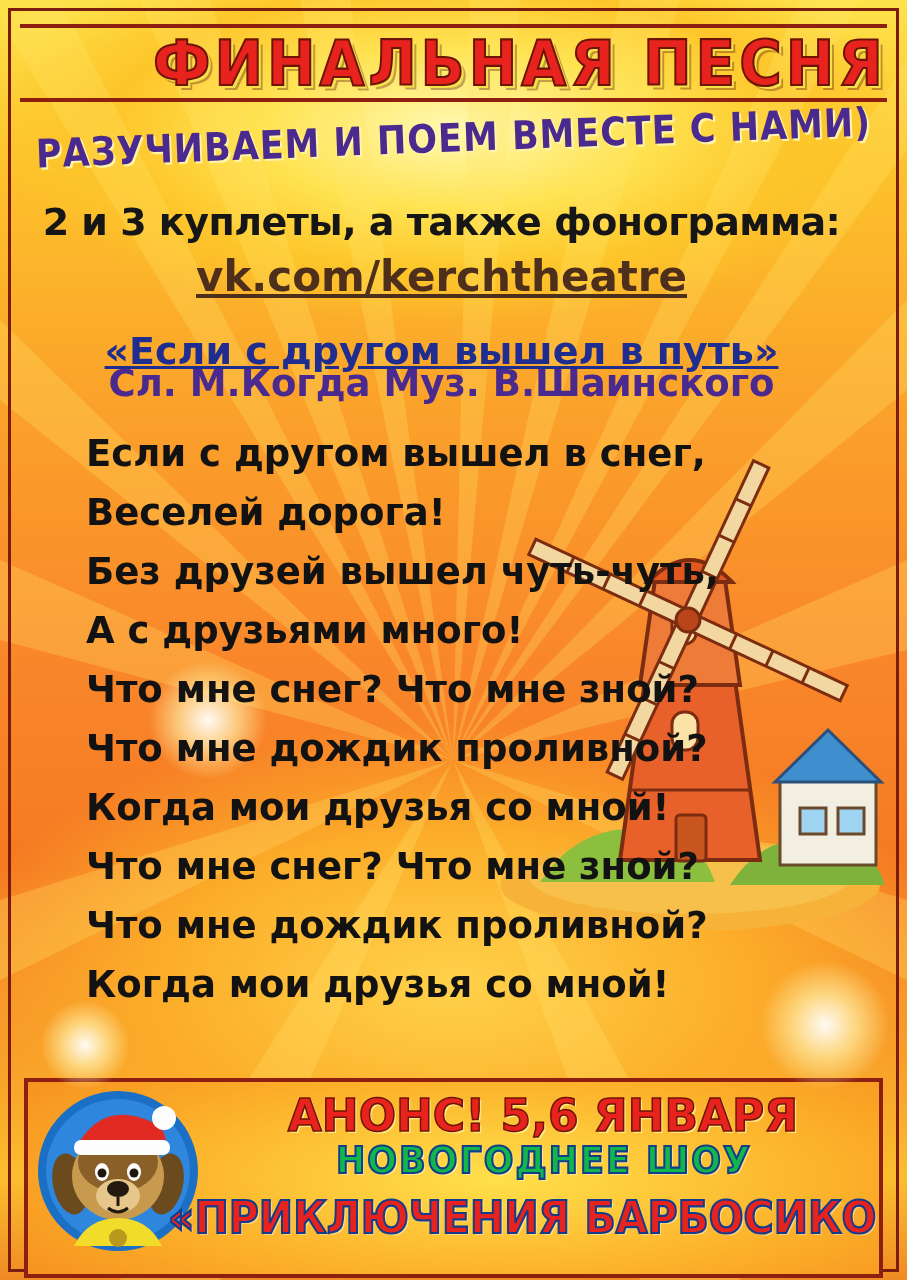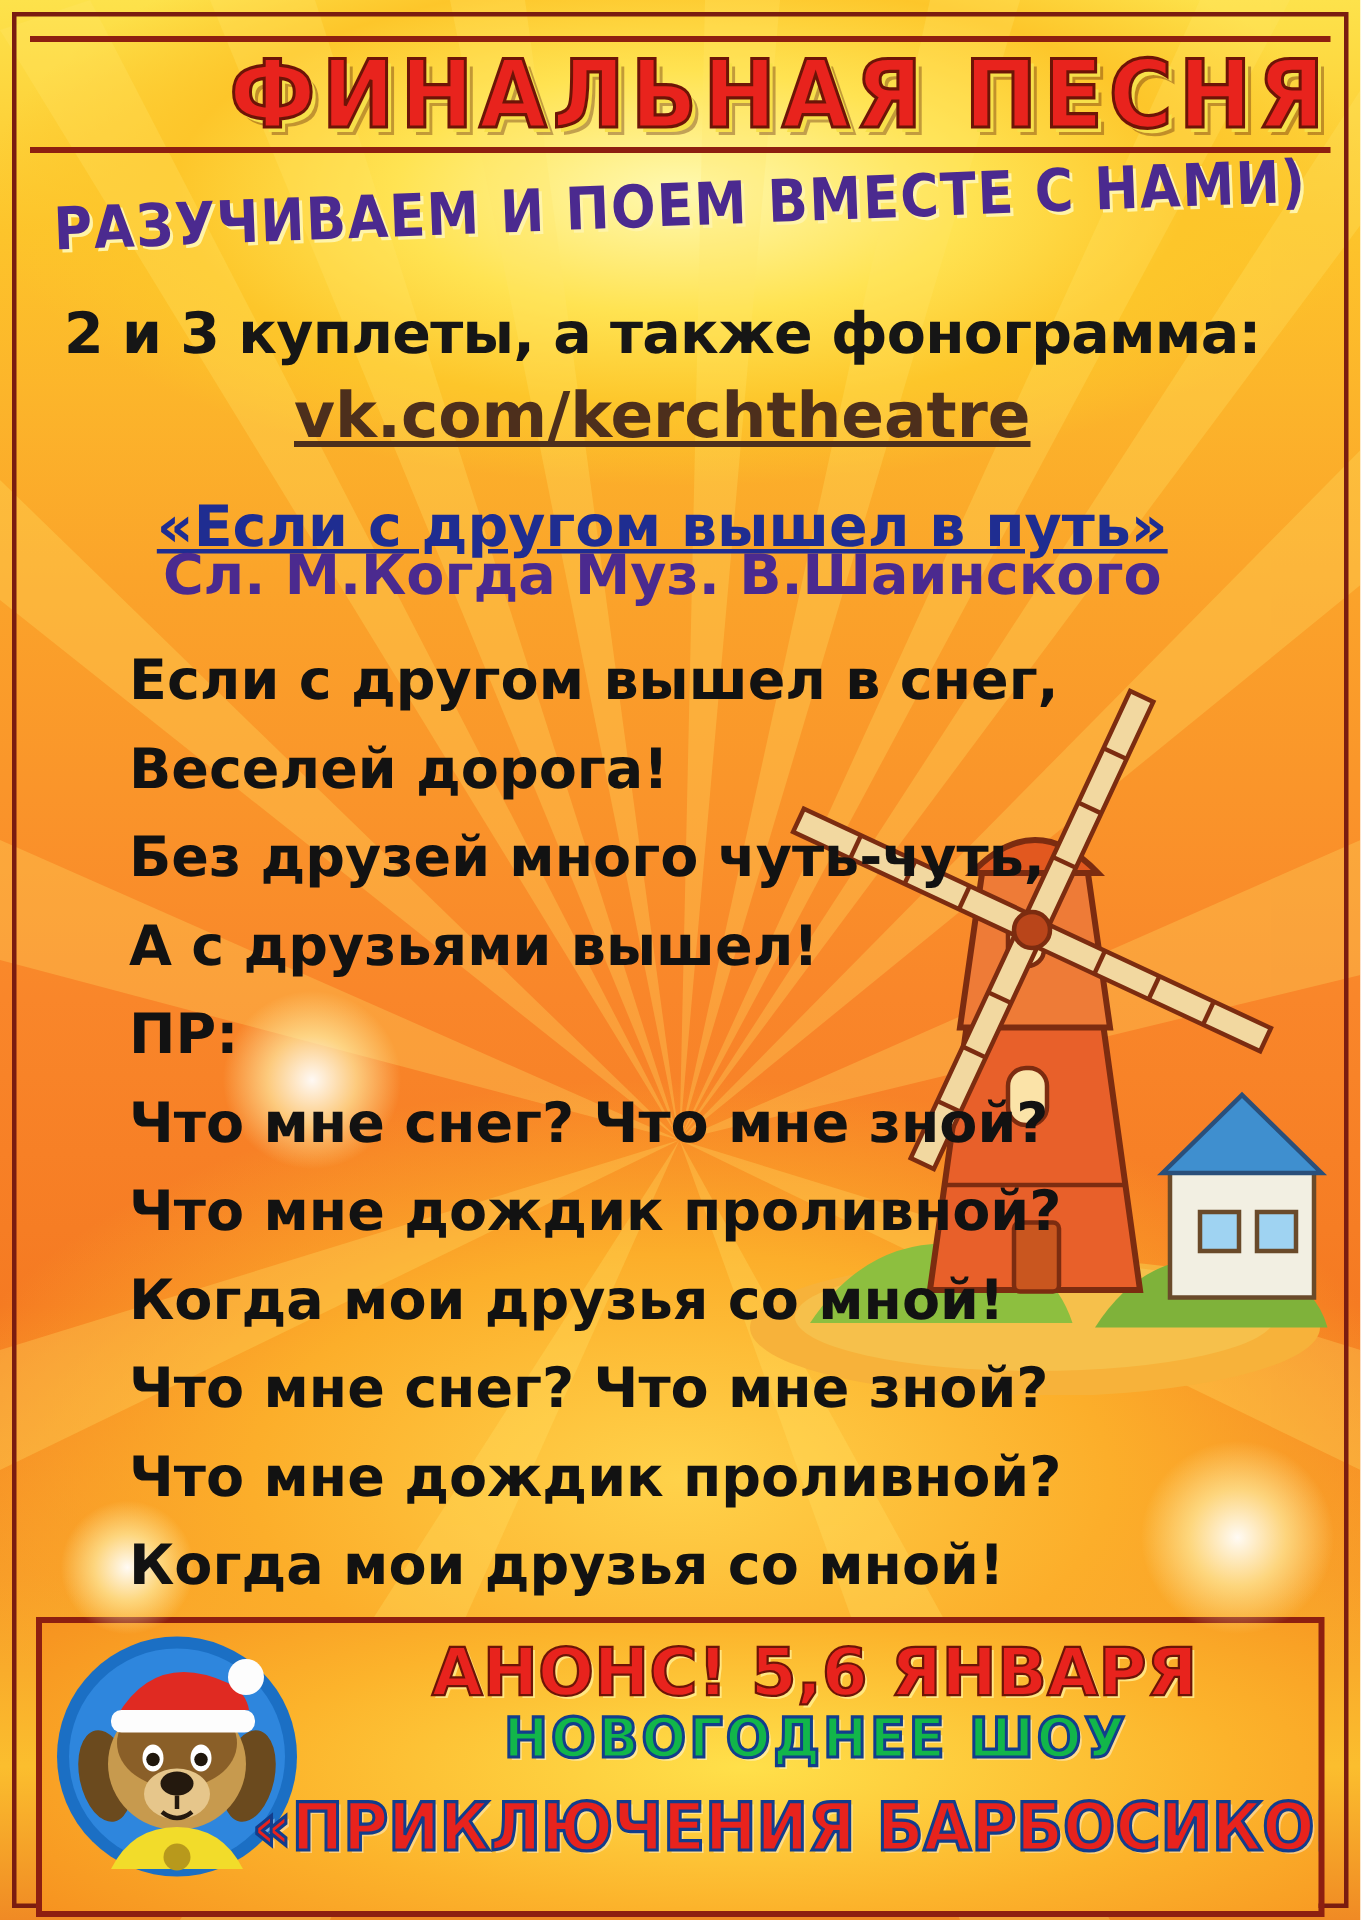--- a/index.html
+++ b/index.html
@@ -309,23 +309,22 @@
     </g>
   </svg>
 
   <div class="spark" style="left:148px; top:660px; width:120px; height:120px;"></div>
   <div class="spark" style="left:760px; top:960px; width:130px; height:130px;"></div>
   <div class="spark" style="left:40px; top:1000px; width:90px; height:90px;"></div>
 
   <div class="lyrics">
     <div class="lyric-line">Если с другом вышел в снег,</div>
     <div class="lyric-line">Веселей дорога!</div>
-    <div class="lyric-line">Без друзей много чуть-чуть,</div>
-    <div class="lyric-line">А с друзьями вышел!</div>
-    <div class="lyric-line">ПР:</div>
+    <div class="lyric-line">Без друзей вышел чуть-чуть,</div>
+    <div class="lyric-line">А с друзьями много!</div>
     <div class="lyric-line">Что мне снег? Что мне зной?</div>
     <div class="lyric-line">Что мне дождик проливной?</div>
     <div class="lyric-line">Когда мои друзья со мной!</div>
     <div class="lyric-line">Что мне снег? Что мне зной?</div>
     <div class="lyric-line">Что мне дождик проливной?</div>
     <div class="lyric-line">Когда мои друзья со мной!</div>
   </div>
 
   <div class="announce">
 

